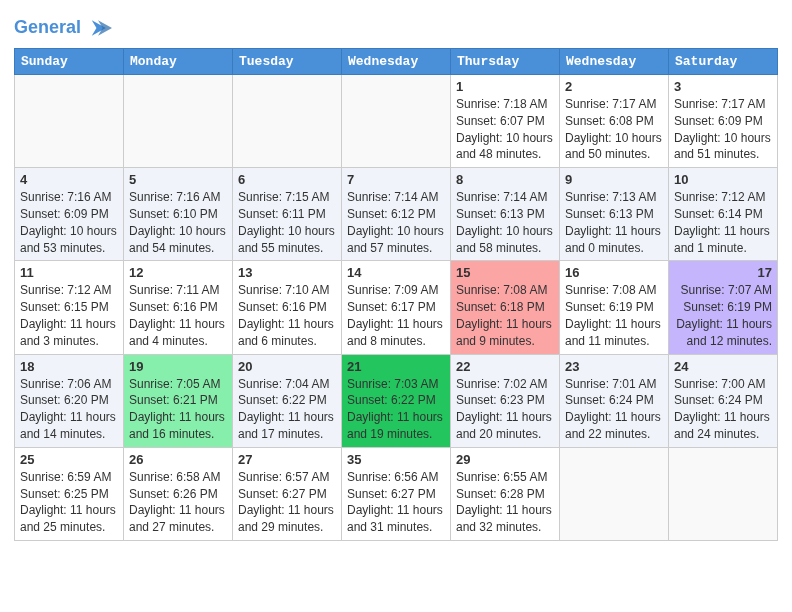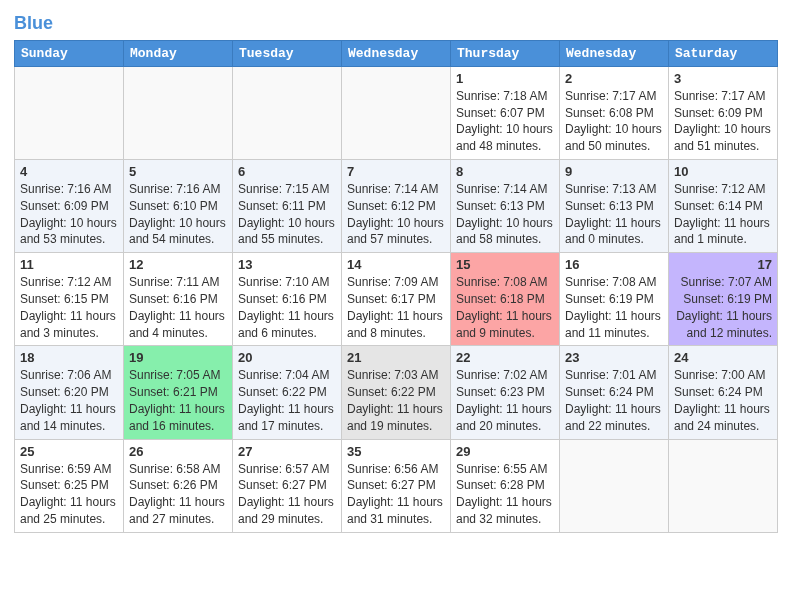--- a/index.html
+++ b/index.html
@@ -105,21 +105,30 @@
       font-family: Liberation Mono, monospace;
     }
   </style>
 </head>
 <body>
 
 <div class="page">
   <div class="header-row">
     <div class="logo">
       <div>
-        <div class="logo-text" style="color:#4a90d9;font-size:18px;font-weight:bold;">Blue</div>
+        <div style="display:flex;align-items:center;">
+          <span class="logo-text">
+            <span>General</span>
+          </span>
+
+          <svg class="logo-icon" viewBox="0 0 36 36">
+            <polygon points="10,8 28,18 10,28 16,18" fill="#4a90d9"></polygon>
+            <polygon points="18,8 36,18 18,28 24,18" fill="#2a6aaa" opacity="0.7"></polygon>
+          </svg>
+        </div>
       </div>
     </div>
     <div class="title-block">
       <div class="main-title"></div>
       <div class="subtitle"></div>
     </div>
   </div>
 
   <table class="calendar">
     <thead>
@@ -218,21 +227,21 @@
             <div class="day-info">Sunrise: 7:06 AM<br>Sunset: 6:20 PM<br>Daylight: 11 hours<br>and 14 minutes.</div>
           </td>
           <td style="background: #86efac;">
             <span class="day-num">19</span>
             <div class="day-info">Sunrise: 7:05 AM<br>Sunset: 6:21 PM<br>Daylight: 11 hours<br>and 16 minutes.</div>
           </td>
           <td style="background: rgb(240, 244, 250);">
             <span class="day-num">20</span>
             <div class="day-info">Sunrise: 7:04 AM<br>Sunset: 6:22 PM<br>Daylight: 11 hours<br>and 17 minutes.</div>
           </td>
-          <td style="background: #e5e5e5;">
+          <td style="background: #22c55e;">
             <span class="day-num">21</span>
             <div class="day-info">Sunrise: 7:03 AM<br>Sunset: 6:22 PM<br>Daylight: 11 hours<br>and 19 minutes.</div>
           </td>
           <td style="background: rgb(240, 244, 250);">
             <span class="day-num">22</span>
             <div class="day-info">Sunrise: 7:02 AM<br>Sunset: 6:23 PM<br>Daylight: 11 hours<br>and 20 minutes.</div>
           </td>
           <td style="background: rgb(240, 244, 250);">
             <span class="day-num">23</span>
             <div class="day-info">Sunrise: 7:01 AM<br>Sunset: 6:24 PM<br>Daylight: 11 hours<br>and 22 minutes.</div>

